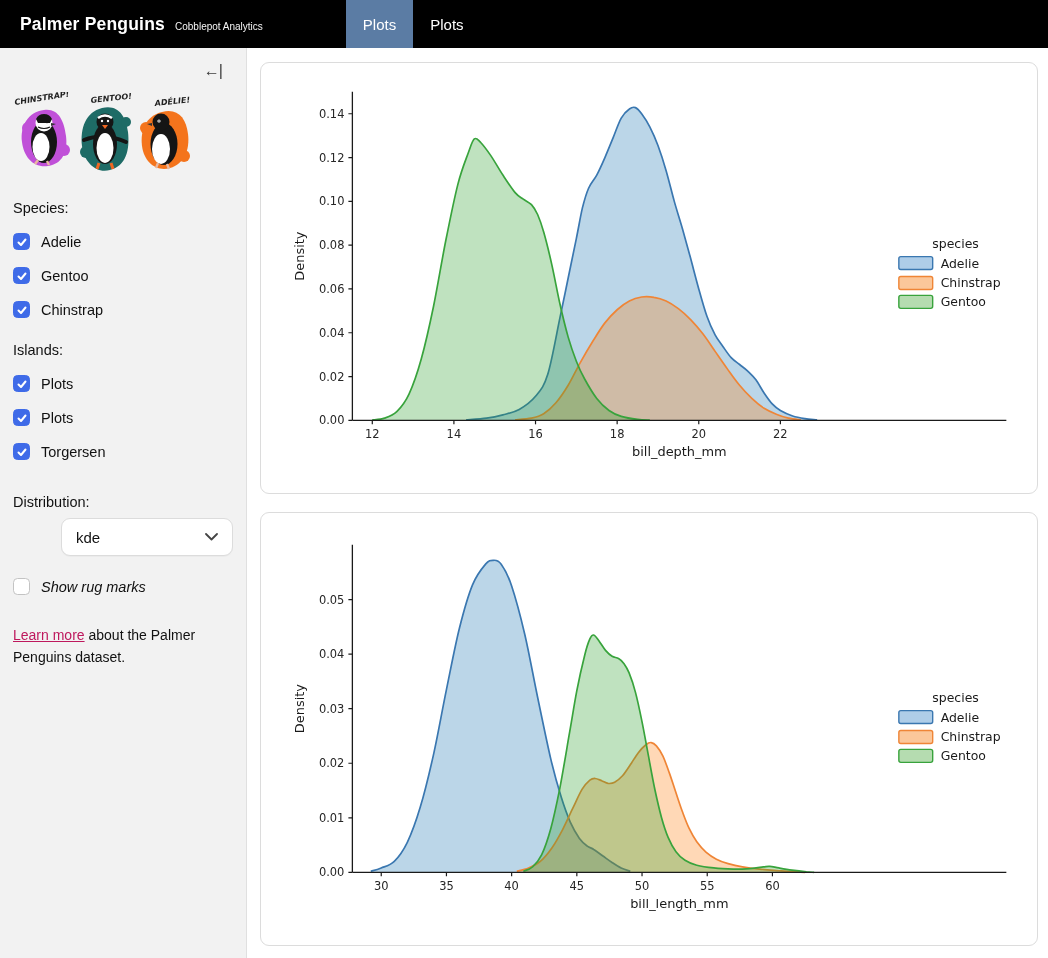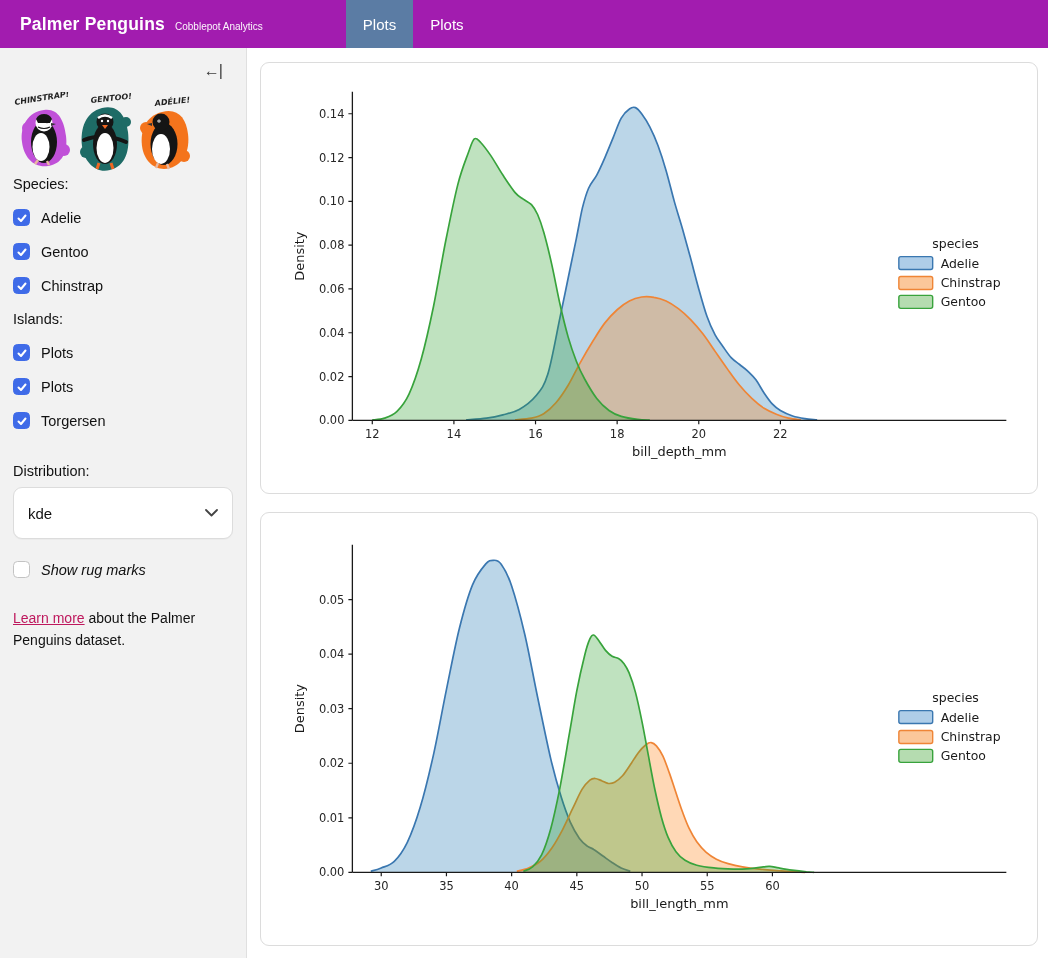--- a/index.html
+++ b/index.html
@@ -4,21 +4,21 @@
 <style>
   * { box-sizing: border-box; margin: 0; padding: 0; }
   html,body { width:1048px; height:958px; }
   body {
     font-family: "Liberation Sans", sans-serif;
     background:#ffffff; color:#111;
     overflow:hidden;
   }
   
   .header {
-    height:48px; background:#a21caf; color:#fff;
+    height:48px; background:#000000; color:#fff;
     display:flex; align-items:stretch;
   }
   .brand { display:flex; align-items:baseline; margin-left:20px; align-self:center; }
   .brand-title { font-size:17.5px; font-weight:700; letter-spacing:.2px; }
   .brand-sub { font-size:10px; font-weight:400; margin-left:10px; opacity:.96; }
   .tabs { display:flex; margin-left:58px;padding-left:25px; }
   .tab {
     display:flex; align-items:center; padding:0 17px;
     font-size:15px; color:#fff; cursor:pointer;
   }
@@ -29,36 +29,37 @@
     width:247px; background:#f2f2f2; border-right:1px solid #e0e0e0;
     position:relative; padding:0 13px; flex:none;
   }
   .main { flex:1; background:#fff; padding:14px 9px 12px 13px; overflow:hidden; }
   
   .collapse-btn {
     position:absolute; top:14px; right:24px; font-size:16px; color:#3c3c3c;
     cursor:pointer; letter-spacing:-1px; user-select:none;
   }
   .logo { margin:44px 0 0 1px; display:block; }
-  .group-label { font-size:14.5px; margin-bottom:6px; }
+  .group-label { font-size:14.5px; margin-top:24px; margin-bottom:6px; }
   .cb-row { display:flex; align-items:center; margin:17px 0; cursor:pointer; }
   .checkbox {
     width:17px; height:17px; border-radius:4.5px; background:#fff;
     border:1px solid #c3c3c3; display:flex; align-items:center; justify-content:center;
     flex:none;
   }
   .checkbox.checked { background:#3f6be8; border-color:#3f6be8; }
   .checkbox svg { display:none; }
   .checkbox.checked svg { display:block; }
   .cb-label { font-size:14.5px; margin-left:11px; }
   .select {
-    margin-top:8px; height:52px; background:#fff; border:1px solid #dcdcdc;
+    margin-top:8px; height:38px; background:#fff; border:1px solid #dcdcdc;
     border-radius:9px; display:flex; align-items:center; padding:16px 14px;
     font-size:15px; cursor:pointer; justify-content:space-between;
     box-shadow:0 1px 1px rgba(0,0,0,.03);
+    margin-left:48px;
   }
   .chev { color:#444; flex:none; }
   .rug-row { margin-top:22px;font-style:italic; }
   .learn { font-size:14px; margin-top:30px; line-height:1.55; }
   .learn a { color:#be185d; text-decoration:underline; cursor:pointer; }
   
   .card {
     width:778px; background:#fff; border:1px solid #dcdcdc; border-radius:9px;
     overflow:hidden;
   }

